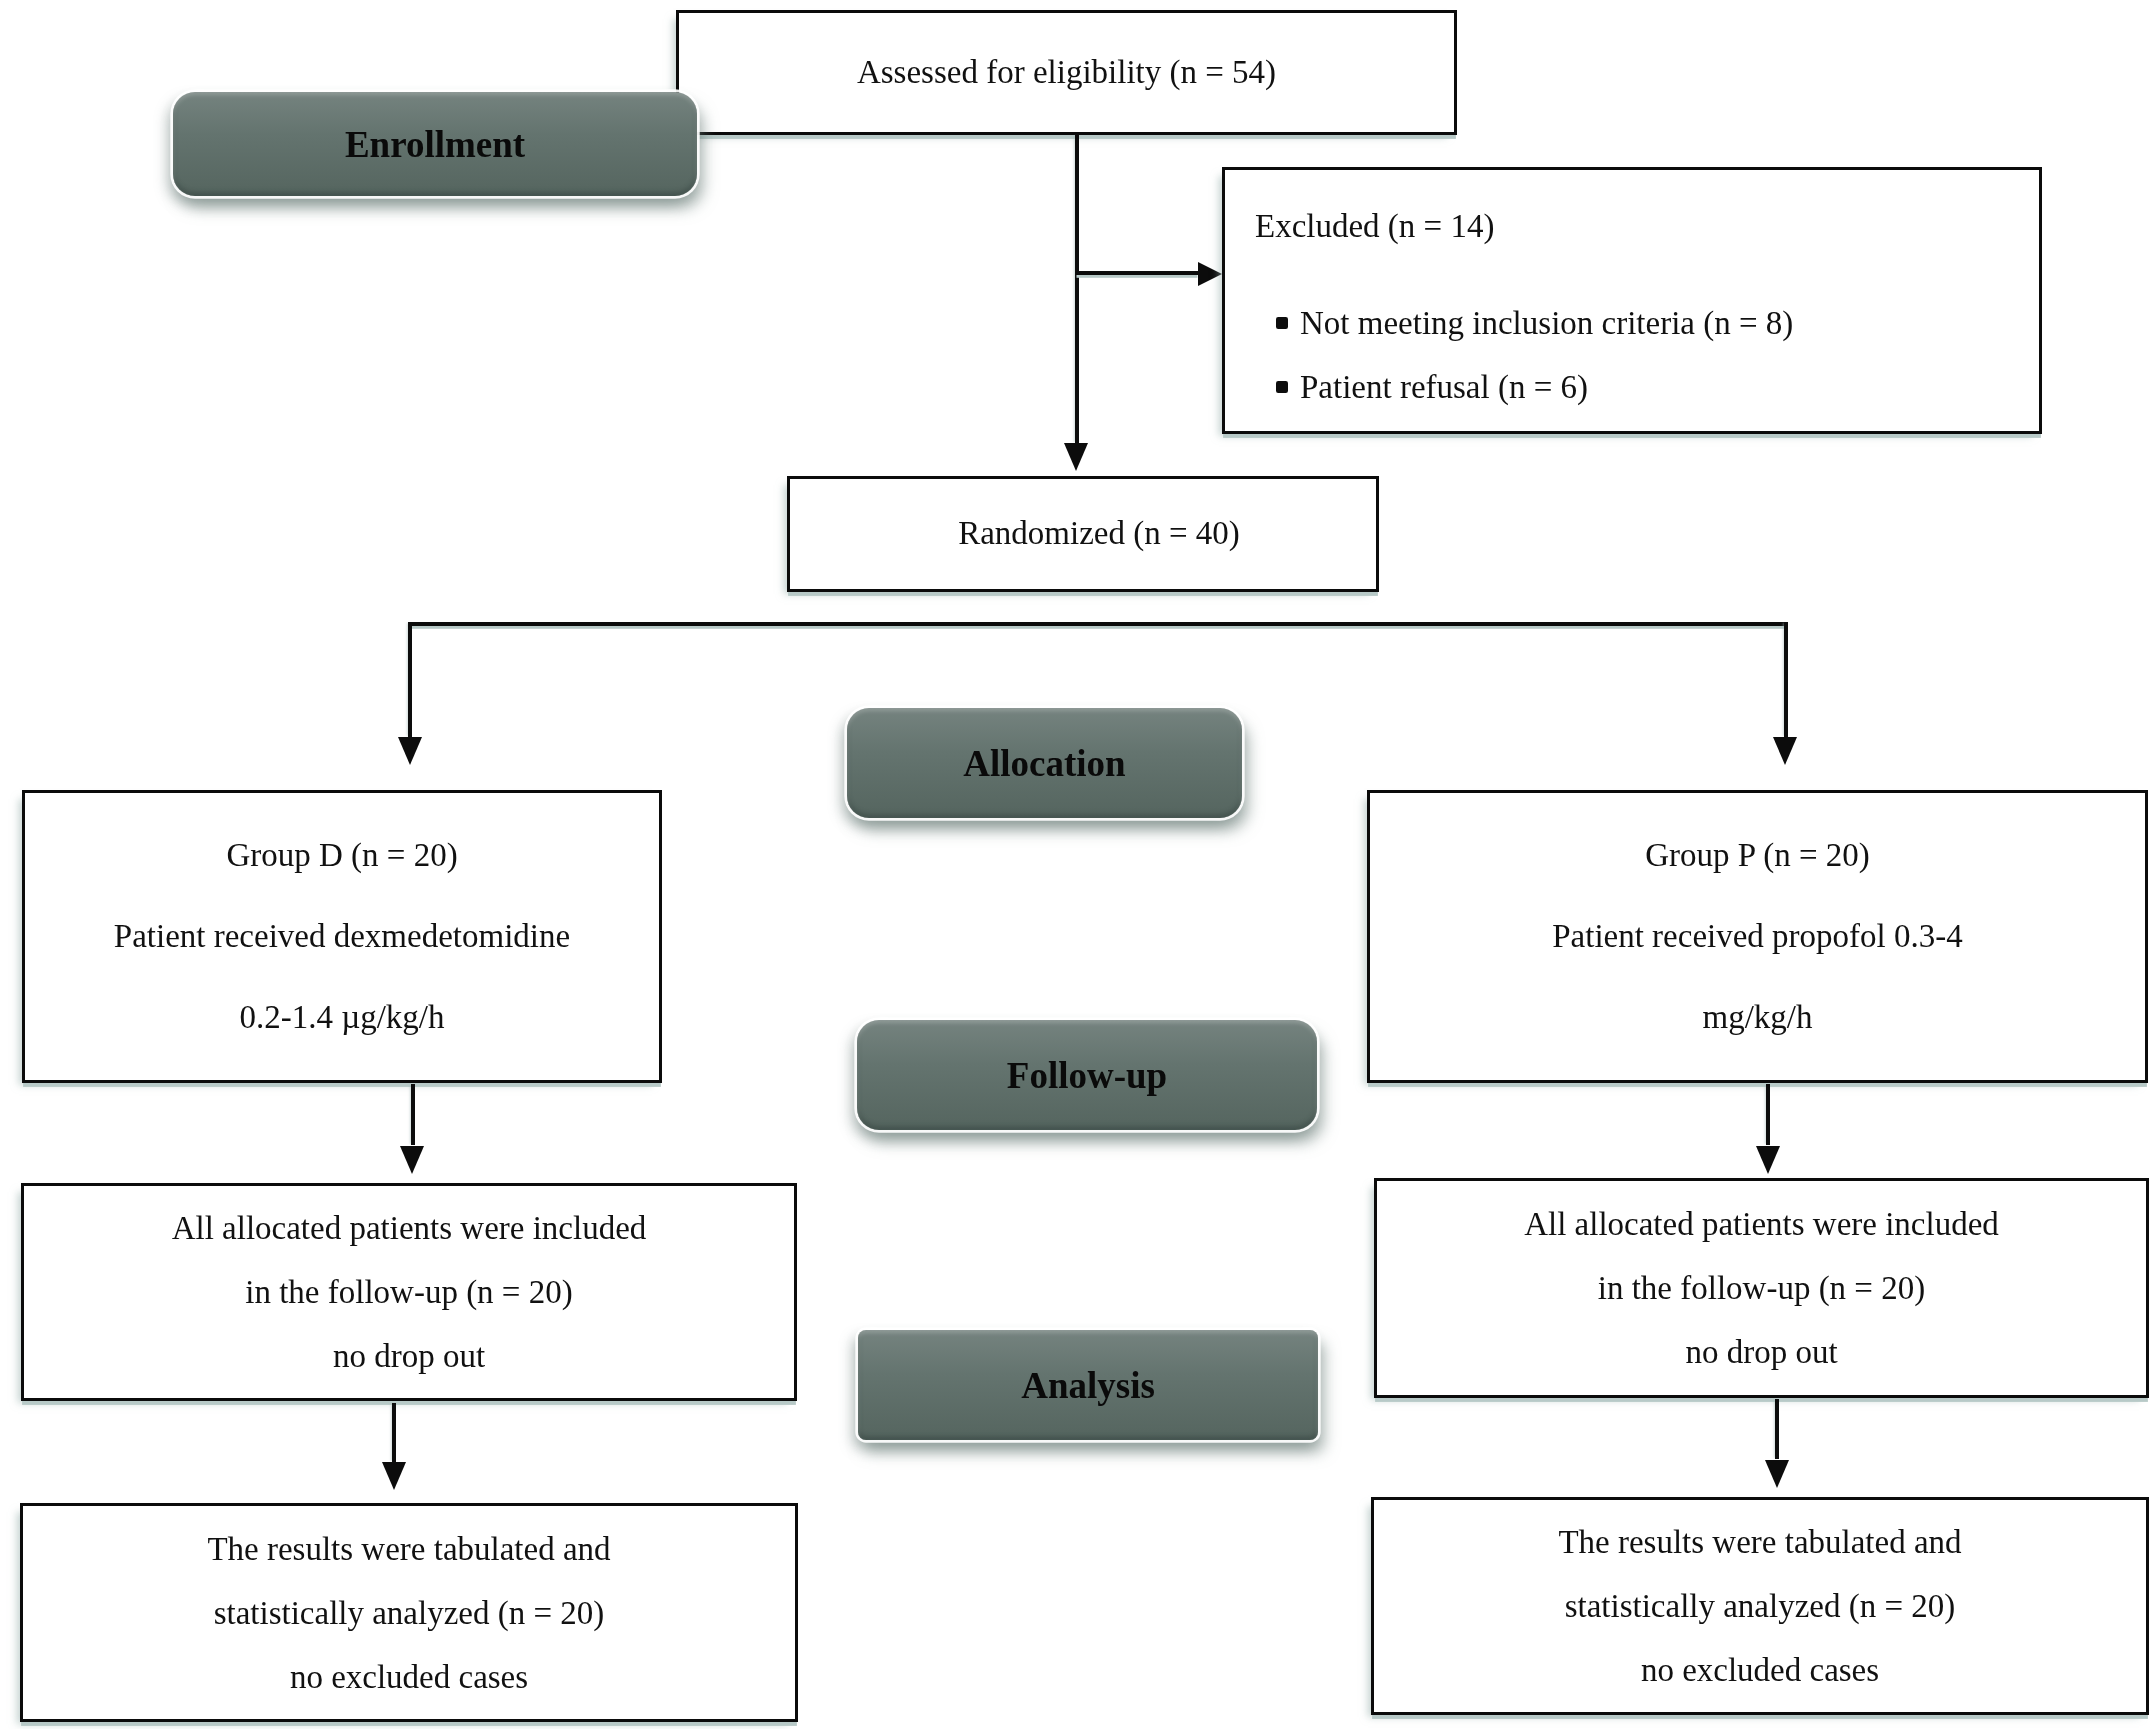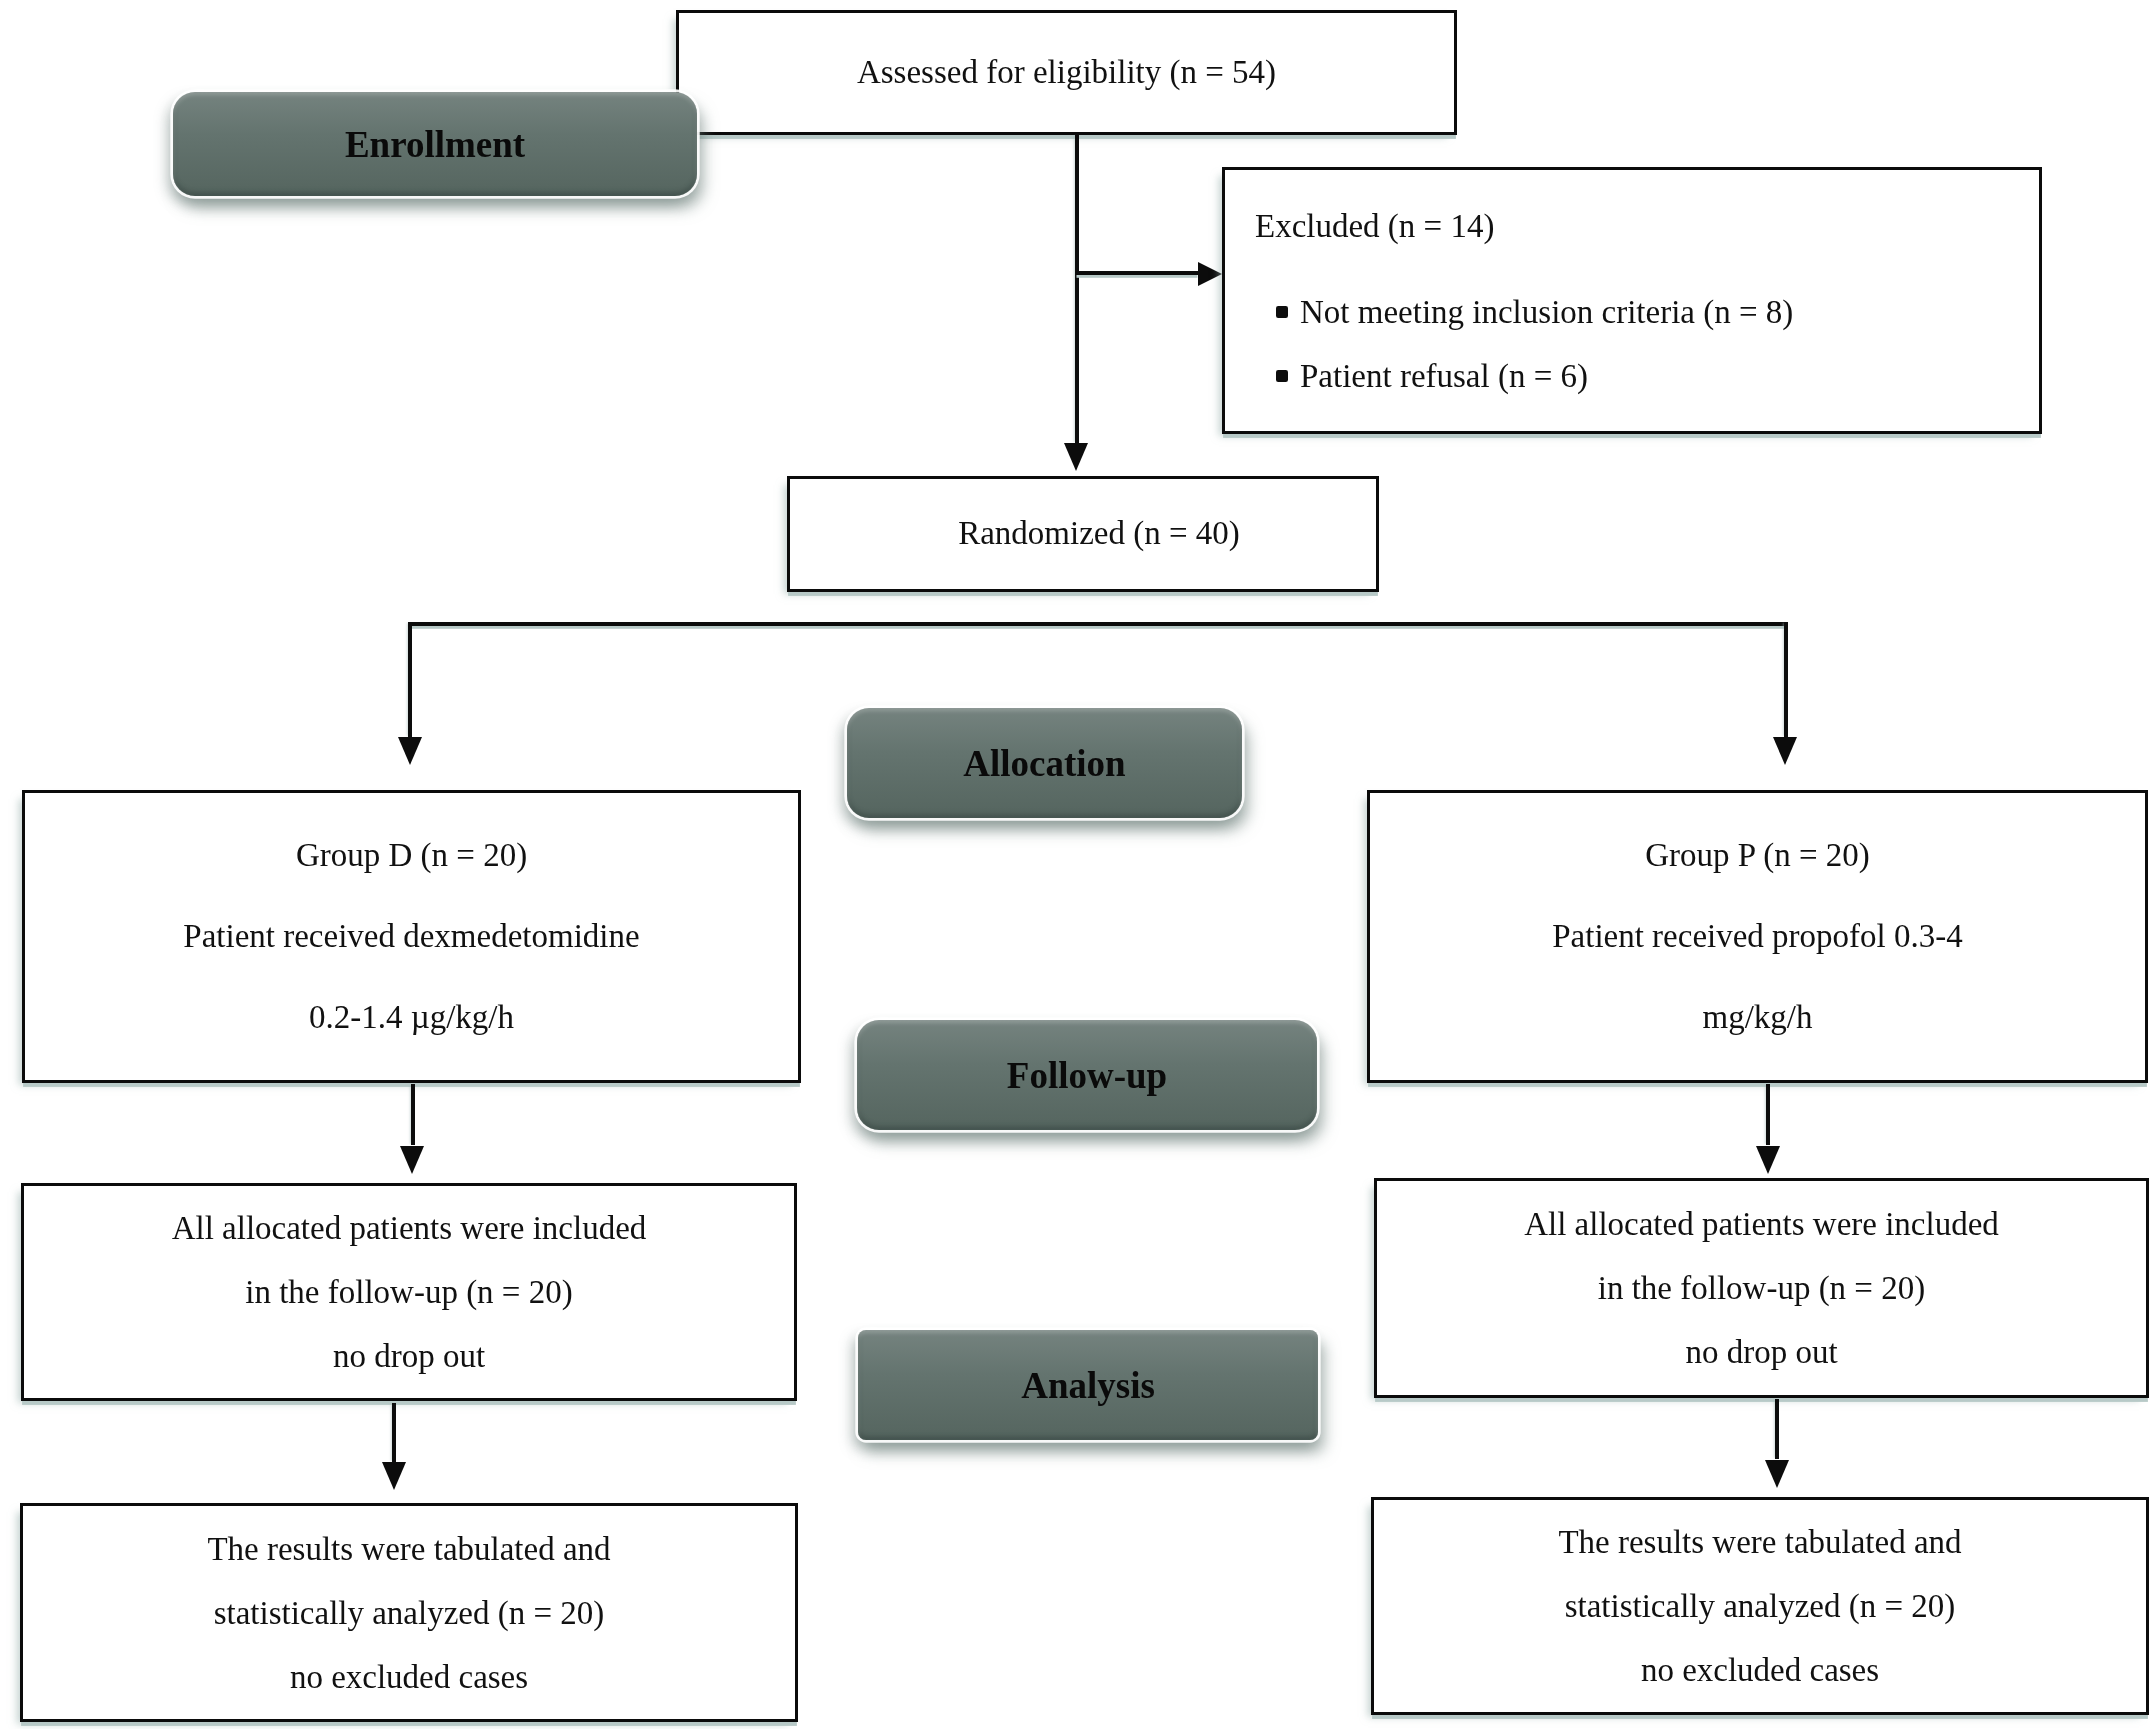--- a/index.html
+++ b/index.html
@@ -37,21 +37,21 @@
   .fbox .line{display:block;width:100%;}
   .fbox.lh-lg .line{line-height:81px;}
   .fbox.lh-md .line{line-height:64px;}
   
   .fbox.left-align{
     align-items:flex-start;
     justify-content:flex-start;
     text-align:left;
     padding:34px 22px 22px 30px;
   }
-  .fbox.left-align .title{line-height:44px;margin-bottom:32px;}
+  .fbox.left-align .title{line-height:44px;margin-bottom:43px;}
   .bullet-row{display:flex;align-items:center;line-height:44px;margin:10px 0 10px 21px;}
   .bullet{
     width:12px;height:12px;background:#0d0d0d;border-radius:2.2px;
     margin-right:12px;flex:0 0 auto;
   }
   
   .stage{
     position:absolute;
     box-sizing:border-box;
     border-radius:22px;
@@ -120,21 +120,21 @@
   <div class="hline" style="left:410px;top:622px;width:1378px;"></div>
   <div class="vline" style="left:408px;top:622px;height:115px;"></div>
   <div class="arrow-down" style="left:398px;top:737px;"></div>
   <div class="vline" style="left:1784px;top:622px;height:115px;"></div>
   <div class="arrow-down" style="left:1773px;top:737px;"></div>
 
   <div class="stage" style="left:847px;top:708px;width:395px;height:110px;">
     <span>Allocation</span>
   </div>
 
-  <div class="fbox lh-lg" style="left:22px;top:790px;width:779px;height:293px;">
+  <div class="fbox lh-lg" style="left:22px;top:790px;width:640px;height:293px;">
     <span class="line">Group D (n = 20)</span>
     <span class="line">Patient received dexmedetomidine</span>
     <span class="line">0.2-1.4 µg/kg/h</span>
   </div>
 
   <div class="fbox lh-lg" style="left:1367px;top:790px;width:781px;height:293px;text-align:center;">
     <span class="line">Group P (n = 20)</span>
     <span class="line">Patient received propofol 0.3-4</span>
     <span class="line">mg/kg/h</span>
   </div>

